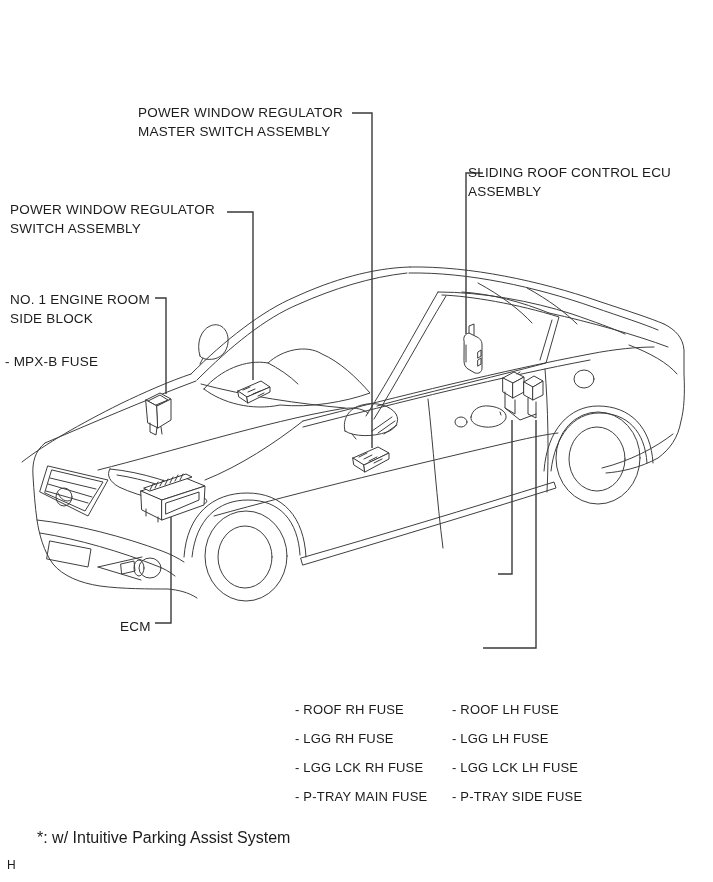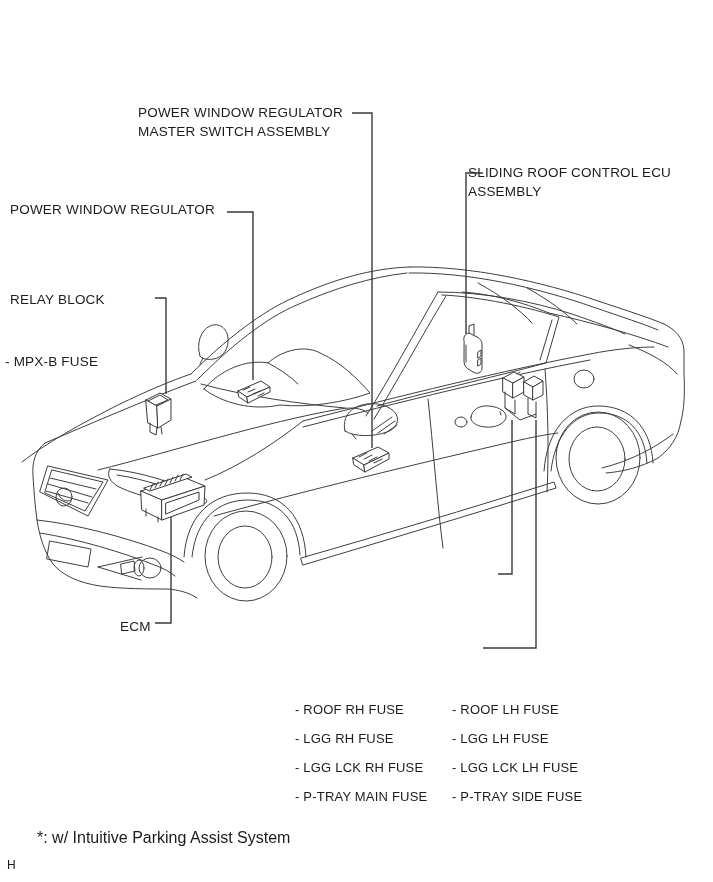--- a/index.html
+++ b/index.html
@@ -177,24 +177,26 @@
     <span class="ln">MASTER SWITCH ASSEMBLY</span>
   </div>
 
   <div class="lbl" style="left:468px; top:163px">
     <span class="ln">SLIDING ROOF CONTROL ECU</span>
     <span class="ln">ASSEMBLY</span>
   </div>
 
   <div class="lbl" style="left:10px; top:200px">
     <span class="ln">POWER WINDOW REGULATOR</span>
+    <span class="ln">SWITCH ASSEMBLY</span>
   </div>
 
   <div class="lbl" style="left:10px; top:290px">
-    <span class="ln">RELAY BLOCK</span>
+    <span class="ln">NO. 1 ENGINE ROOM</span>
+    <span class="ln">SIDE BLOCK</span>
   </div>
 
   <div class="lbl" style="left:5px; top:352px">
     <span class="ln">- MPX-B FUSE</span>
   </div>
 
 
   <div class="lbl" style="left:120px; top:617px">
     <span class="ln">ECM</span>
   </div>

